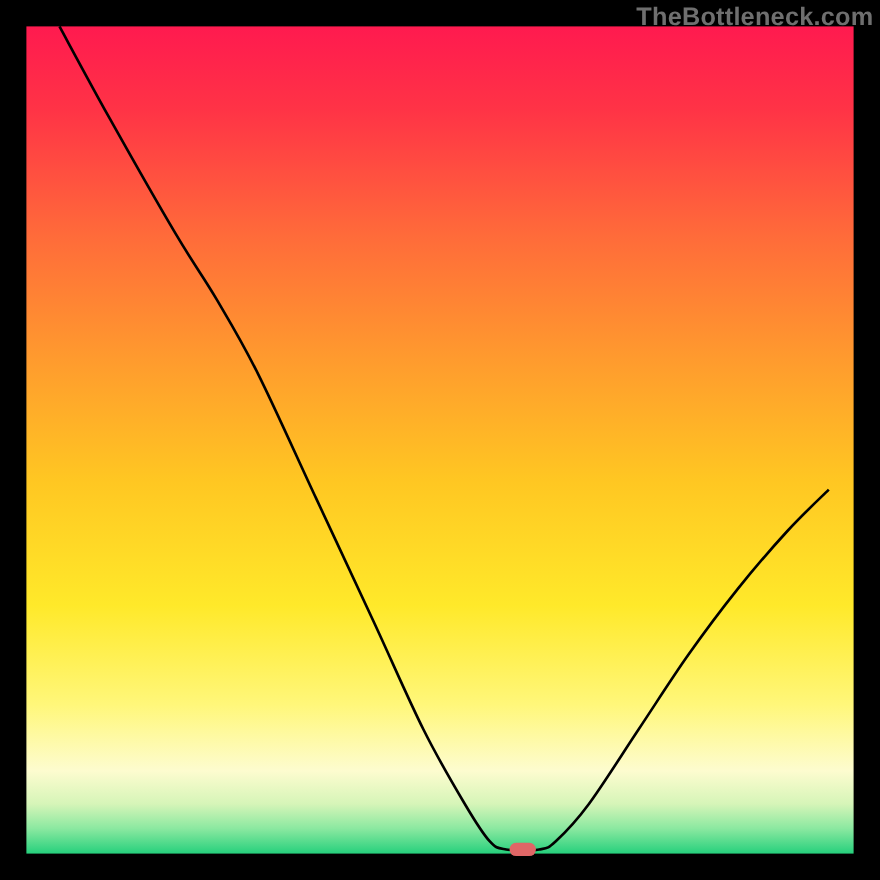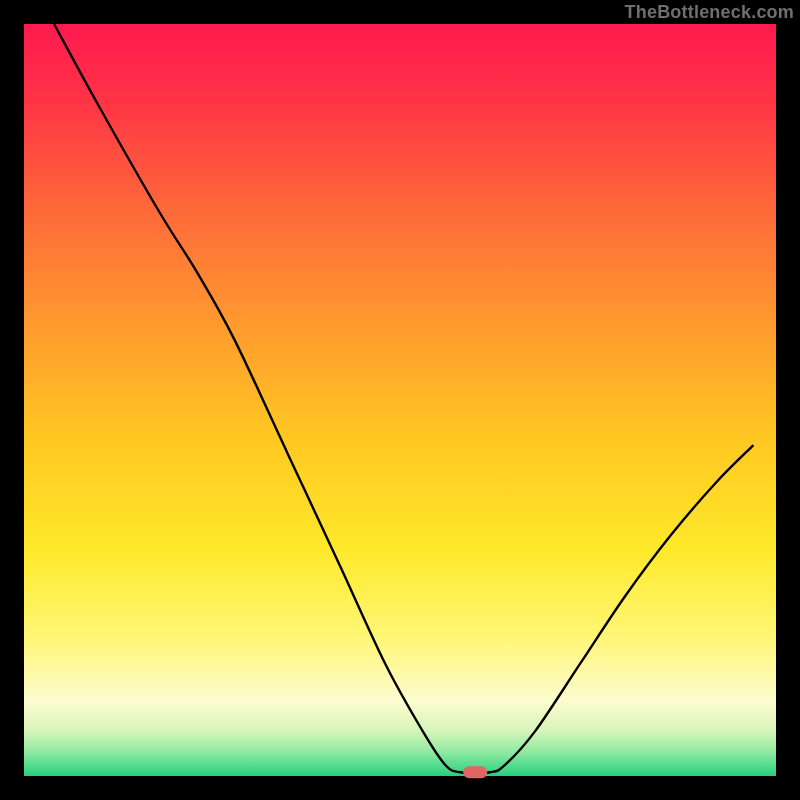--- a/index.html
+++ b/index.html
@@ -14,21 +14,21 @@
     position: relative;
     width: 800px;
     height: 800px;
     background: #000;
   }
   .watermark {
     position: absolute;
     top: 2px;
     right: 6px;
     color: #6f6f6f;
-    font-size: 18px;
+    font-size: 23px;
     font-weight: 600;
     letter-spacing: 0.2px;
     z-index: 10;
   }
   svg {
     display: block;
   }
 </style>
 </head>
 <body>

